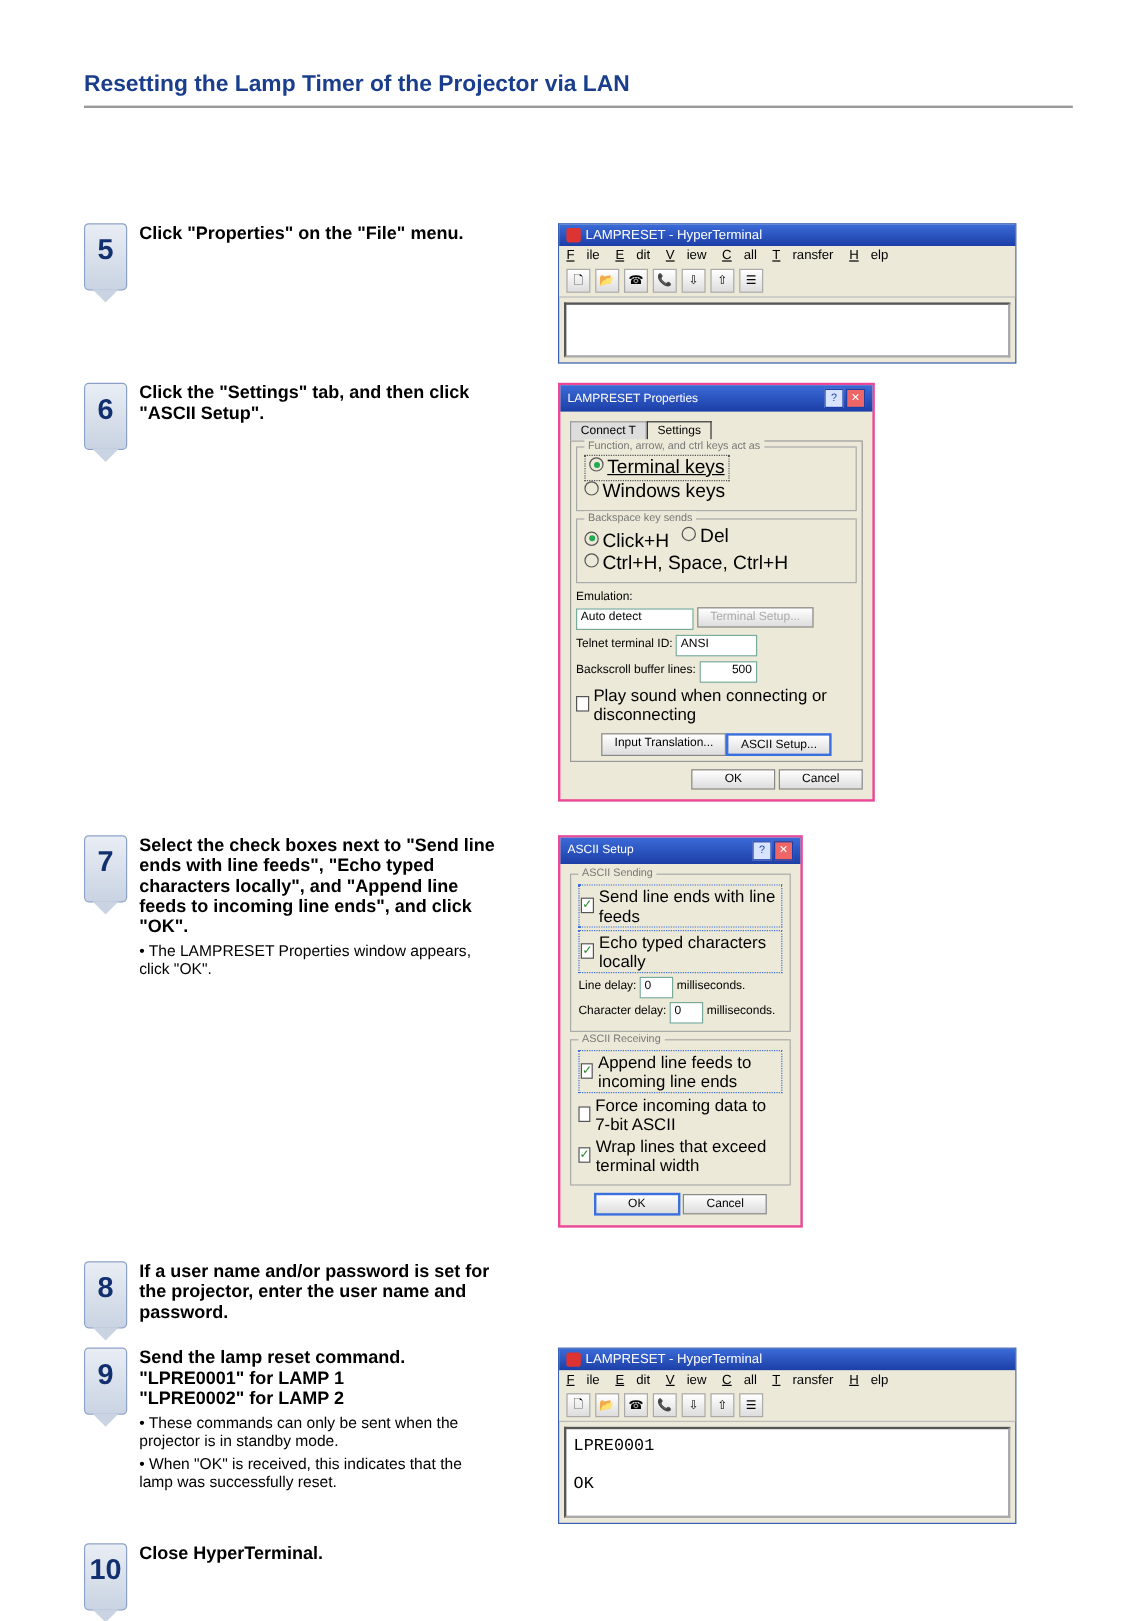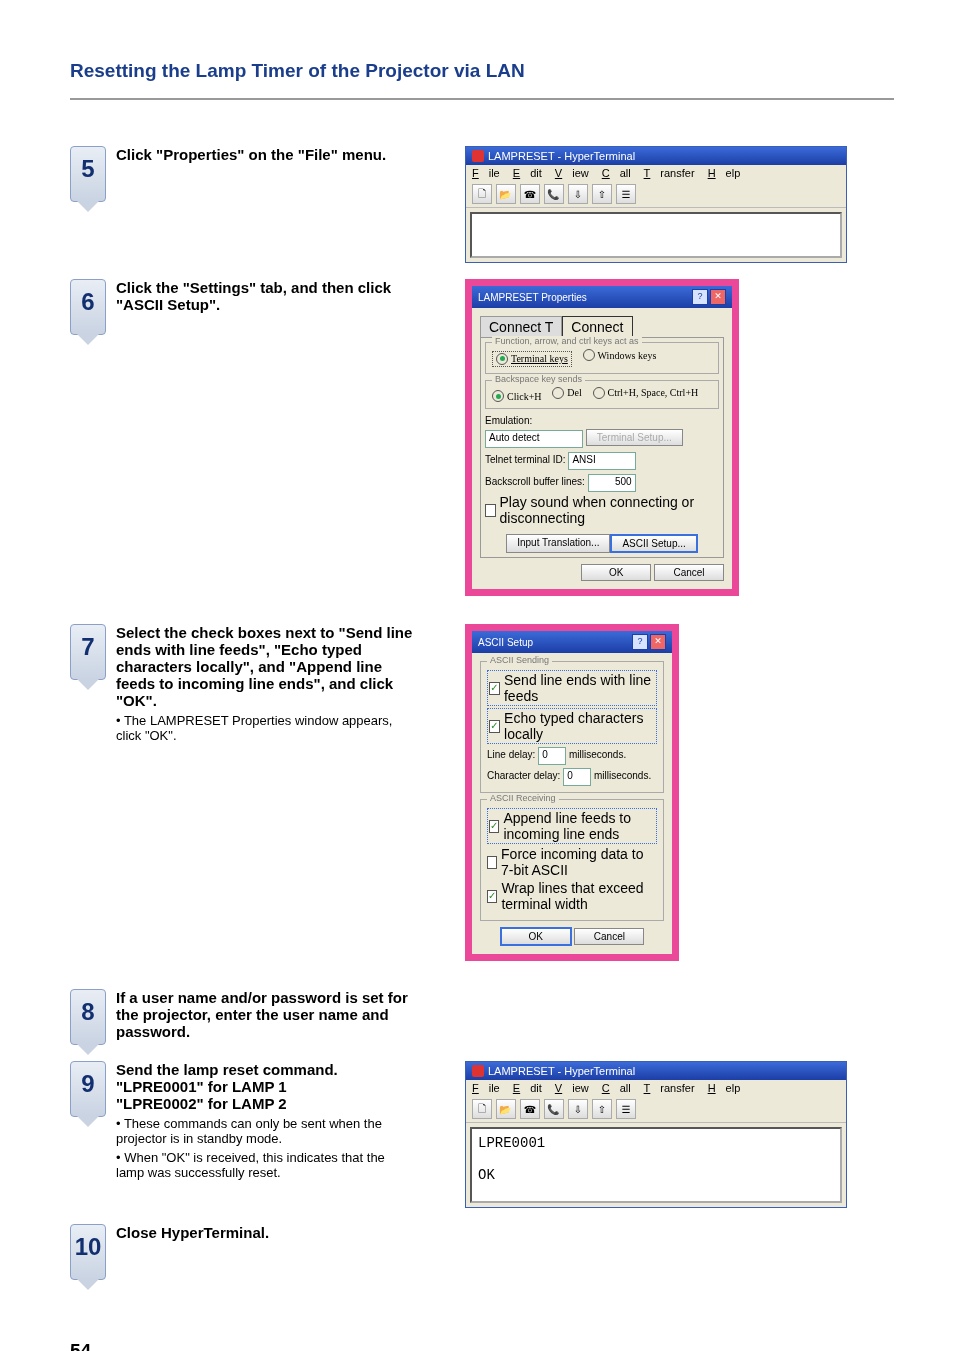--- a/index.html
+++ b/index.html
@@ -11,22 +11,22 @@
     font-size: 14px;
   }
   .page {
     padding: 60px 60px 40px 70px;
   }
   .page-title {
     color: #1a3e8c;
     font-size: 19px;
     font-weight: bold;
     border-bottom: 2px solid #999;
-    padding-bottom: 16px;
-    margin-bottom: 46px;
+    padding-bottom: 6px;
+    margin-bottom: 96px;
   }
   .row {
     display: flex;
     align-items: flex-start;
     margin-bottom: 16px;
   }
   .left-col {
     width: 345px;
     display: flex;
     align-items: flex-start;
@@ -81,40 +81,40 @@
   .menubar { background:#ece9d8; padding:2px 6px; color:#000; }
   .menubar span { margin-right:10px; }
   .toolbar { background:#ece9d8; padding:3px 6px; display:flex; gap:4px; border-bottom:1px solid #bbb;}
   .tb-btn{width:18px;height:18px;border:1px solid #aaa;background:linear-gradient(#fff,#ddd);display:flex;align-items:center;justify-content:center;font-size:10px;}
   .term-body{background:#fff;border:2px inset #aaa;margin:4px;height:60px;padding:6px;font-family:"Courier New",monospace;font-size:14px;white-space:pre;}
   .term-body.tall{height:30px;}
 
   
   .dlg {
     width: 260px;
-    border:7px solid #ec4899;
+    border:2px solid #ec4899;
     background:#ece9d8;
     font-size:10px;
     color:#000;
     margin-bottom:12px;
   }
   .dlg .titlebar{
     background: linear-gradient(#3b6bd8,#1c3ea6);
     color:#fff;padding:3px 6px;display:flex;align-items:center;justify-content:space-between;
   }
   .dlg .titlebar .ctrls{display:flex;gap:2px;}
   .dlg .titlebar .ctrls .cbtn{width:14px;height:14px;background:#d8e4ff;border:1px solid #1c3ea6;color:#1c3ea6;font-size:9px;text-align:center;line-height:12px;}
   .dlg .titlebar .ctrls .cbtn.red{background:#e66;color:#fff;}
   .dlg .body{padding:8px;}
   .tabs{display:flex;}
-  .tab{border:1px solid #999;border-bottom:none;padding:2px 8px;background:#ece9d8;font-size:14px;}
+  .tab{border:1px solid #999;border-bottom:none;padding:2px 8px;background:#ece9d8;font-size:10px;}
   .tab.inactive{background:#ddd;}
   .group{border:1px solid #aaa;padding:6px;margin-bottom:6px;position:relative;}
   .group .gtitle{position:absolute;top:-7px;left:6px;background:#ece9d8;padding:0 3px;color:#777;font-size:9px;}
-  .rad{display:inline-flex;align-items:center;margin-right:8px;font-size:10px;font-family:Liberation Serif, serif;}
+  .rad{display:inline-flex;margin-right:8px;font-size:16px;}
   .rad .dot{width:10px;height:10px;border:1px solid #555;border-radius:50%;margin-right:3px;display:inline-flex;align-items:center;justify-content:center;}
   .rad .dot.sel::after{content:"";width:5px;height:5px;background:#2a5;border-radius:50%;}
   .rad.dotted{border:1px dotted #555;padding:1px 3px;}
   .lbl{display:block;margin:3px 0;}
   .field{border:1px solid #7a9;background:#fff;padding:1px 3px;height:14px;display:inline-block;min-width:60px;}
   .btn{border:1px solid #888;background:linear-gradient(#fff,#ddd);padding:2px 10px;display:inline-block;font-size:10px;text-align:center;min-width:48px;}
   .btn.hl{border:2px solid #3a6fe0;}
   .btnrow{text-align:right;margin-top:6px;}
   .chk{display:flex;align-items:center;margin:2px 0;font-size:14px;}
   .chk .box{width:11px;height:11px;border:1px solid #555;background:#fff;margin-right:4px;display:flex;align-items:center;justify-content:center;color:#2a8a2a;font-size:10px;line-height:10px;}
@@ -176,21 +176,21 @@
         <div class="titlebar">
           <span>LAMPRESET Properties</span>
           <span class="ctrls">
             <span class="cbtn">?</span>
             <span class="cbtn red">✕</span>
           </span>
         </div>
         <div class="body">
           <div class="tabs">
             <div class="tab inactive">Connect T</div>
-            <div class="tab" style="border:1px solid #333;border-bottom:none;">Connect</div>
+            <div class="tab" style="border:1px solid #333;border-bottom:none;">Settings</div>
           </div>
           <div style="border:1px solid #999;padding:4px;">
             <div class="group">
               <span class="gtitle">Function, arrow, and ctrl keys act as</span>
               <span class="rad dotted">
                   <span class="dot sel"></span>
                   <span class="u">Terminal keys</span>
                 </span>
               <span class="rad">
                   <span class="dot"></span>

